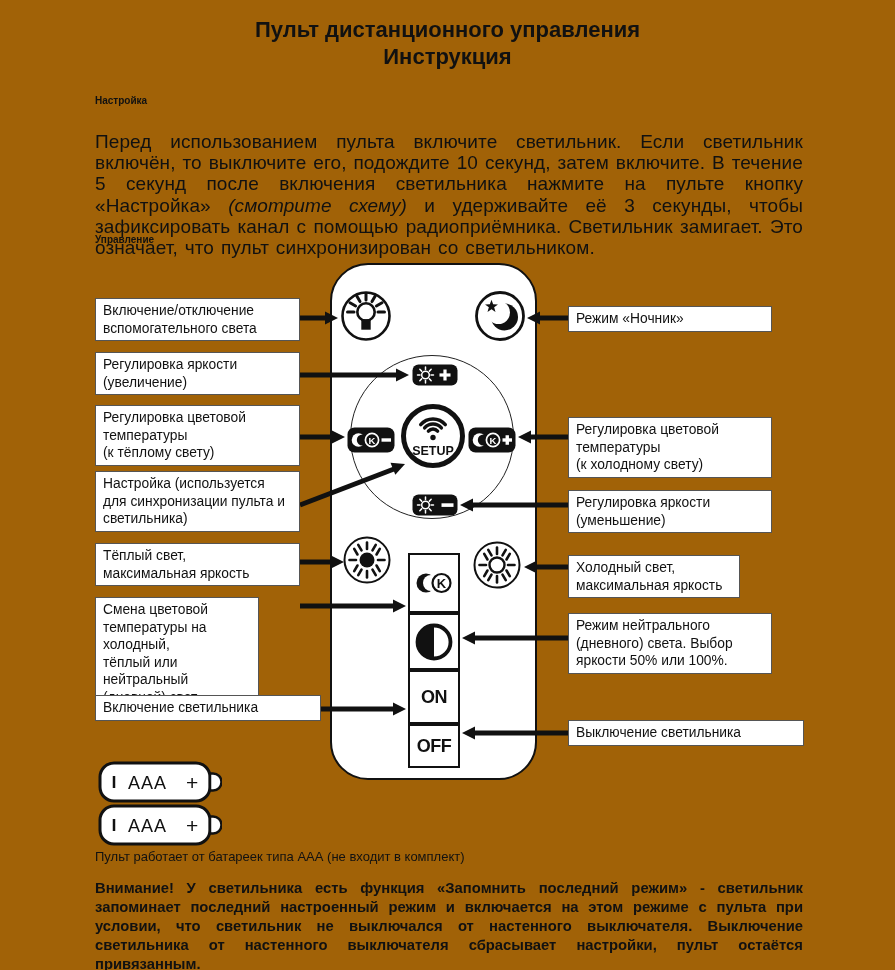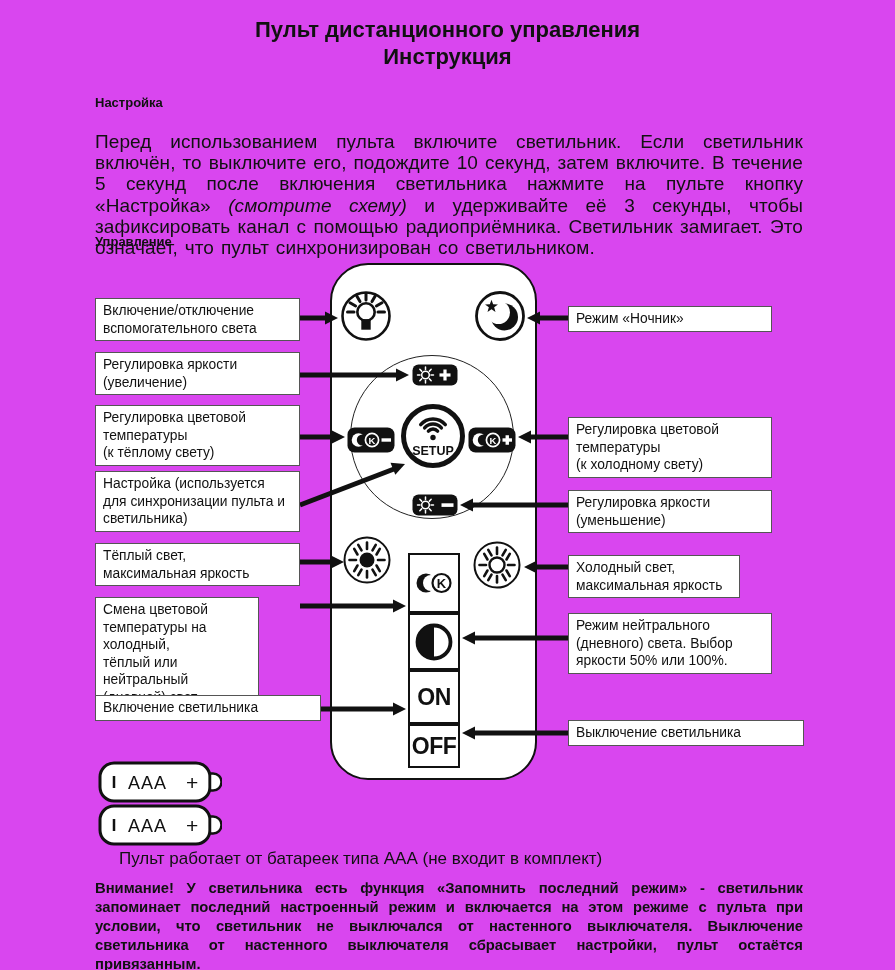--- a/index.html
+++ b/index.html
@@ -1,38 +1,38 @@
 <!DOCTYPE html>
 <html><head>
 <meta charset="utf-8">
 <style>
   html,body{margin:0;padding:0;background:#fff;}
-  .page{position:relative;width:895px;height:970px;background:#d946ef;overflow:hidden;
+  .page{position:relative;width:895px;height:970px;background:#a16207;overflow:hidden;
         font-family:"Liberation Sans",sans-serif;color:#111;}
   .title{position:absolute;top:16px;left:0;width:100%;text-align:center;
          font-weight:bold;font-size:22px;line-height:27px;}
-  .sect-h{position:absolute;left:95px;font-weight:bold;font-size:13px;}
+  .sect-h{position:absolute;left:95px;font-weight:bold;font-size:10px;}
   .body-p{position:absolute;left:95px;width:708px;font-size:19px;line-height:21.2px;
           text-align:justify;letter-spacing:0.1px;word-spacing:1.5px;}
   .diagram{position:absolute;left:0;top:263px;width:895px;height:520px;}
   .remote-body{position:absolute;left:330px;top:0;width:207px;height:517px;
                border:2px solid #111;border-radius:38px;background:#fff;box-sizing:border-box;}
   .dpad{position:absolute;left:350px;top:92px;width:164px;height:164px;border:1.5px solid #222;
         border-radius:50%;background:#fff;box-sizing:border-box;}
   .icon-abs{position:absolute;}
   .strip{position:absolute;left:408px;top:290px;width:52px;height:215px;border:2px solid #111;
          background:#fff;box-sizing:border-box;display:flex;flex-direction:column;z-index:2;}
   .cell{display:flex;align-items:center;justify-content:center;box-sizing:border-box;}
   .cell-divided{border-top:4px solid #111;}
-  .onoff{font-weight:bold;font-size:23px;letter-spacing:-0.5px;}
+  .onoff{font-weight:bold;font-size:18px;letter-spacing:-0.5px;}
   .arrows{position:absolute;left:0;top:0;z-index:3;pointer-events:none;}
   .callout{position:absolute;border:1px solid #555;background:#fff;padding:3px 7px;
            font-size:13.8px;line-height:17.6px;white-space:pre-line;z-index:4;box-sizing:border-box;}
   .battery{position:absolute;}
-  .bat-note{position:absolute;left:95px;top:849px;font-size:17px;margin-left:24px;}
+  .bat-note{position:absolute;left:95px;top:849px;font-size:13px;}
   .warning{position:absolute;left:95px;top:879px;width:708px;font-weight:bold;font-size:14.8px;
            line-height:19px;text-align:justify;word-spacing:2px;}
 </style>
 </head>
 <body>
 
 <div class="page">
 
   <div class="title">
     <div>Пульт дистанционного управления</div>

